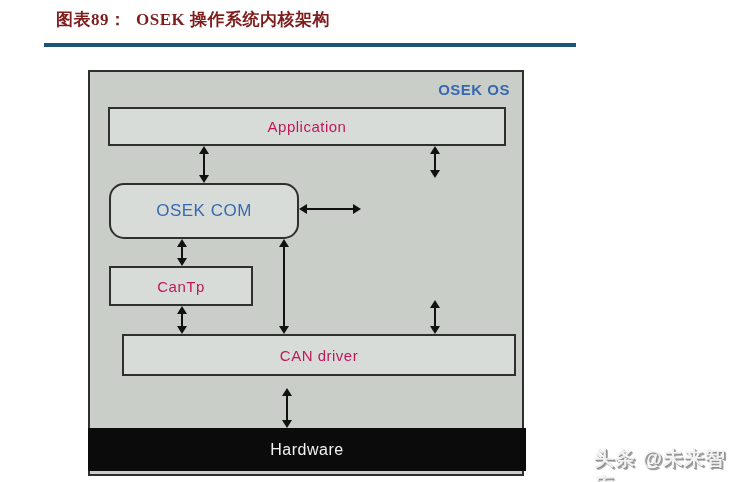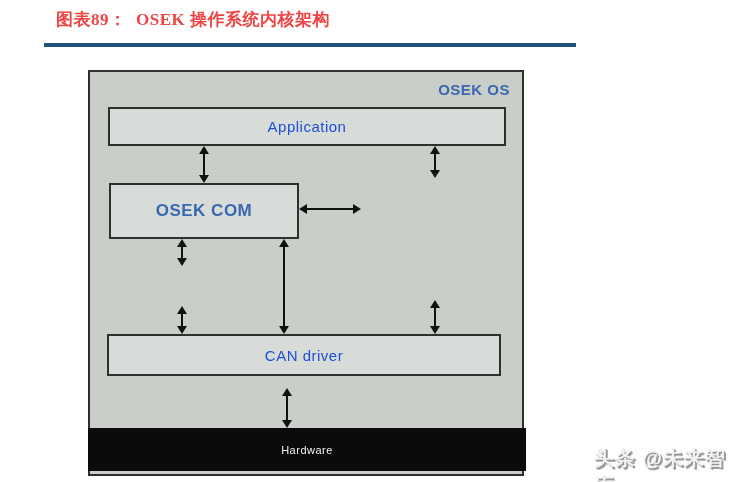--- a/index.html
+++ b/index.html
@@ -13,21 +13,21 @@
   html,body{margin:0;padding:0;}
   body{
     width:745px;height:482px;position:relative;background:#ffffff;
     font-family:"Liberation Sans","DejaVu Sans",sans-serif;
     overflow:hidden;
   }
   
   .fig-title{
     position:absolute;left:56px;top:8px;
     font-family:"Liberation Serif","DejaVu Serif",serif;
-    font-weight:bold;font-size:17px;color:#ef4444;
+    font-weight:bold;font-size:17px;color:#7f1d1d;
     letter-spacing:.5px;white-space:pre;
   }
   .fig-rule{
     position:absolute;left:44px;top:43px;width:532px;height:4px;
     background:var(--rule);
   }
   
   .os-container{
     position:absolute;left:88px;top:70px;width:436px;height:406px;
     box-sizing:border-box;border:2px solid var(--border);
@@ -35,33 +35,33 @@
   }
   .os-label{
     position:absolute;top:9px;right:12px;
     font-weight:bold;font-size:15px;color:var(--accent-blue);
     letter-spacing:.5px;
   }
   .block{
     position:absolute;box-sizing:border-box;border:2px solid var(--border);
     background:var(--block-fill);
     display:flex;align-items:center;justify-content:center;
-    font-size:15px;color:#1d4ed8;letter-spacing:.5px;
+    font-size:15px;color:#be185d;letter-spacing:.5px;
   }
-  .block.blue{font-weight:bold;font-size:17px;color:var(--accent-blue);}
+  .block.blue{font-weight:normal;font-size:17px;color:var(--accent-blue);border-radius:15px;}
   .b-application{left:18px;top:35px;width:398px;height:39px;}
   .b-com{left:19px;top:111px;width:190px;height:56px;}
   .b-nm{left:271px;top:106px;width:145px;height:122px;}
   .b-cantp{left:19px;top:194px;width:144px;height:40px;}
-  .b-can{left:17px;top:262px;width:394px;height:42px;}
+  .b-can{left:32px;top:262px;width:394px;height:42px;}
   .hardware{
     position:absolute;left:88px;top:428px;width:438px;height:43px;
     background:var(--hardware-fill);
     display:flex;align-items:center;justify-content:center;
-    font-size:11px;color:#f2f2f2;letter-spacing:.5px;
+    font-size:16px;color:#f2f2f2;letter-spacing:.5px;
   }
   
   .varrow{
     position:absolute;width:14px;
     background:linear-gradient(#111,#111) no-repeat center/2px calc(100% - 10px);
   }
   .varrow::before{
     content:"";position:absolute;top:0;left:2px;
     border-left:5px solid transparent;border-right:5px solid transparent;
     border-bottom:8px solid #111;
@@ -105,20 +105,21 @@
 <body>
 
 <div class="fig-title">图表89：  OSEK 操作系统内核架构</div>
 <div class="fig-rule"></div>
 
 <div class="os-container">
   <div class="os-label">OSEK OS</div>
 
   <div class="block b-application">Application</div>
   <div class="block blue b-com">OSEK COM</div>
+  <div class="block b-cantp">CanTp</div>
   <div class="block b-can">CAN driver</div>
 
   <div class="varrow a-app-com"></div>
   <div class="varrow a-app-nm"></div>
   <div class="varrow a-com-cantp"></div>
   <div class="varrow a-com-can"></div>
   <div class="varrow a-cantp-can"></div>
   <div class="varrow a-nm-can"></div>
   <div class="harrow a-com-nm"></div>
 </div>

